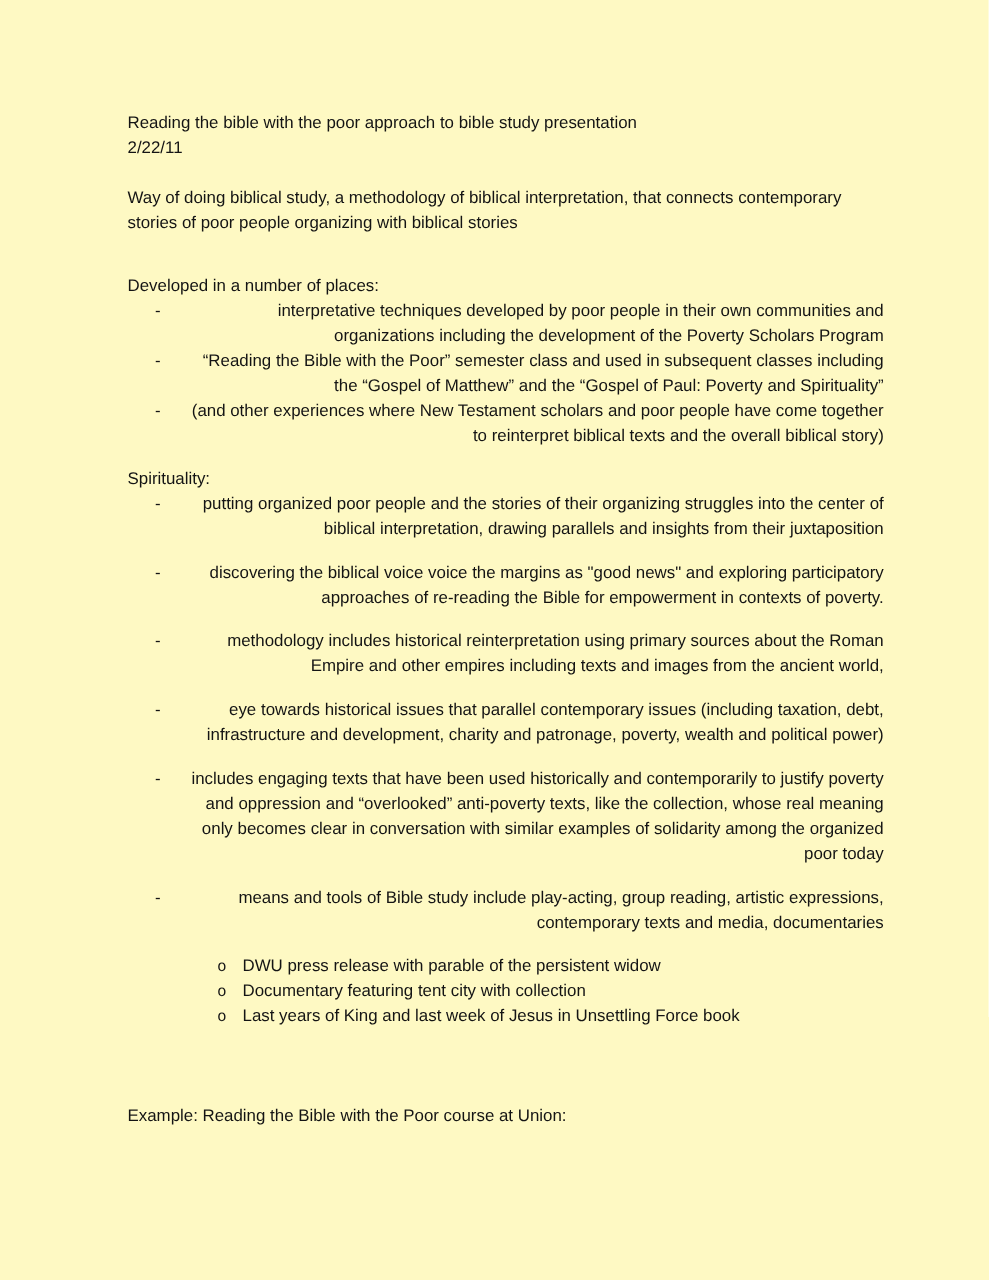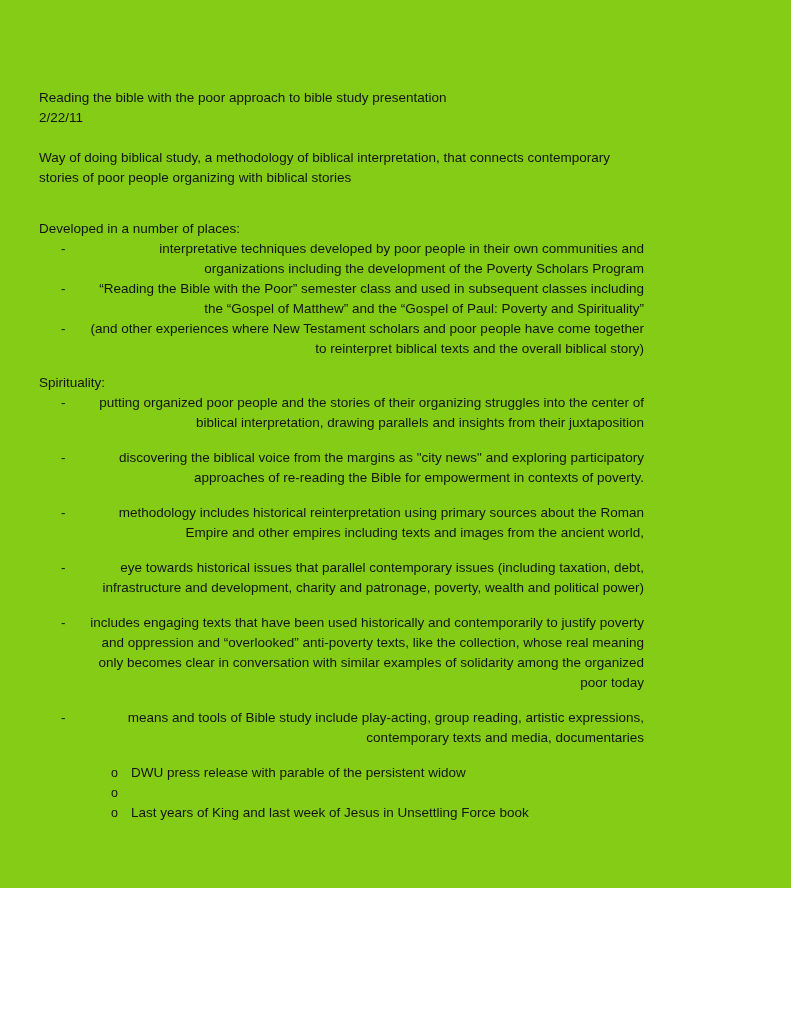--- a/index.html
+++ b/index.html
@@ -3,24 +3,24 @@
 <meta charset="utf-8">
 <style>
   html, body {
     margin: 0;
     padding: 0;
     background: #ffffff;
   }
   .page {
     position: relative;
     width: 791px;
-    height: 888px;
-    background: #84cc16;
+    height: 1024px;
+    background: #fef9c3;
     box-sizing: border-box;
-    padding: 88px 80px 40px 39px;
+    padding: 88px 80px 40px 102px;
     font-family: "Liberation Sans", "DejaVu Sans", sans-serif;
     font-size: 13.5px;
     line-height: 20px;
     color: #141414;
     overflow: hidden;
   }
   .doc-line { margin: 0; }
   .para { max-width: 590px; }
   .section-heading { margin: 0; }
   .intro { margin-top: 20px; margin-bottom: 31px; }
@@ -88,21 +88,21 @@
 
   <div class="section">
     <p class="doc-line section-heading">Spirituality:</p>
     <ul class="doc-list">
       <li class="bullet-l1 spaced">
         <span class="marker">-</span>
         <span class="bullet-text">putting organized poor people and the stories of their organizing struggles into the center of biblical interpretation, drawing parallels and insights from their juxtaposition</span>
       </li>
       <li class="bullet-l1 spaced">
         <span class="marker">-</span>
-        <span class="bullet-text">discovering the biblical voice from the margins as "city news" and exploring participatory approaches of re-reading the Bible for empowerment in contexts of poverty.</span>
+        <span class="bullet-text">discovering the biblical voice voice the margins as "good news" and exploring participatory approaches of re-reading the Bible for empowerment in contexts of poverty.</span>
       </li>
       <li class="bullet-l1 spaced">
         <span class="marker">-</span>
         <span class="bullet-text">methodology includes historical reinterpretation using primary sources about the Roman Empire and other empires including texts and images from the ancient world,</span>
       </li>
       <li class="bullet-l1 spaced">
         <span class="marker">-</span>
         <span class="bullet-text">eye towards historical issues that parallel contemporary issues (including taxation, debt, infrastructure and development, charity and patronage, poverty, wealth and political power)</span>
       </li>
       <li class="bullet-l1 spaced">
@@ -115,20 +115,21 @@
       </li>
     </ul>
 
     <ul class="doc-list sub-list">
       <li class="bullet-l2">
         <span class="marker">o</span>
         <span class="bullet-text">DWU press release with parable of the persistent widow</span>
       </li>
       <li class="bullet-l2">
         <span class="marker">o</span>
+        <span class="bullet-text">Documentary featuring tent city with collection</span>
       </li>
       <li class="bullet-l2">
         <span class="marker">o</span>
         <span class="bullet-text">Last years of King and last week of Jesus in Unsettling Force book</span>
       </li>
     </ul>
   </div>
 
   <p class="doc-line para example-line">Example: Reading the Bible with the Poor course at Union:</p>
 

